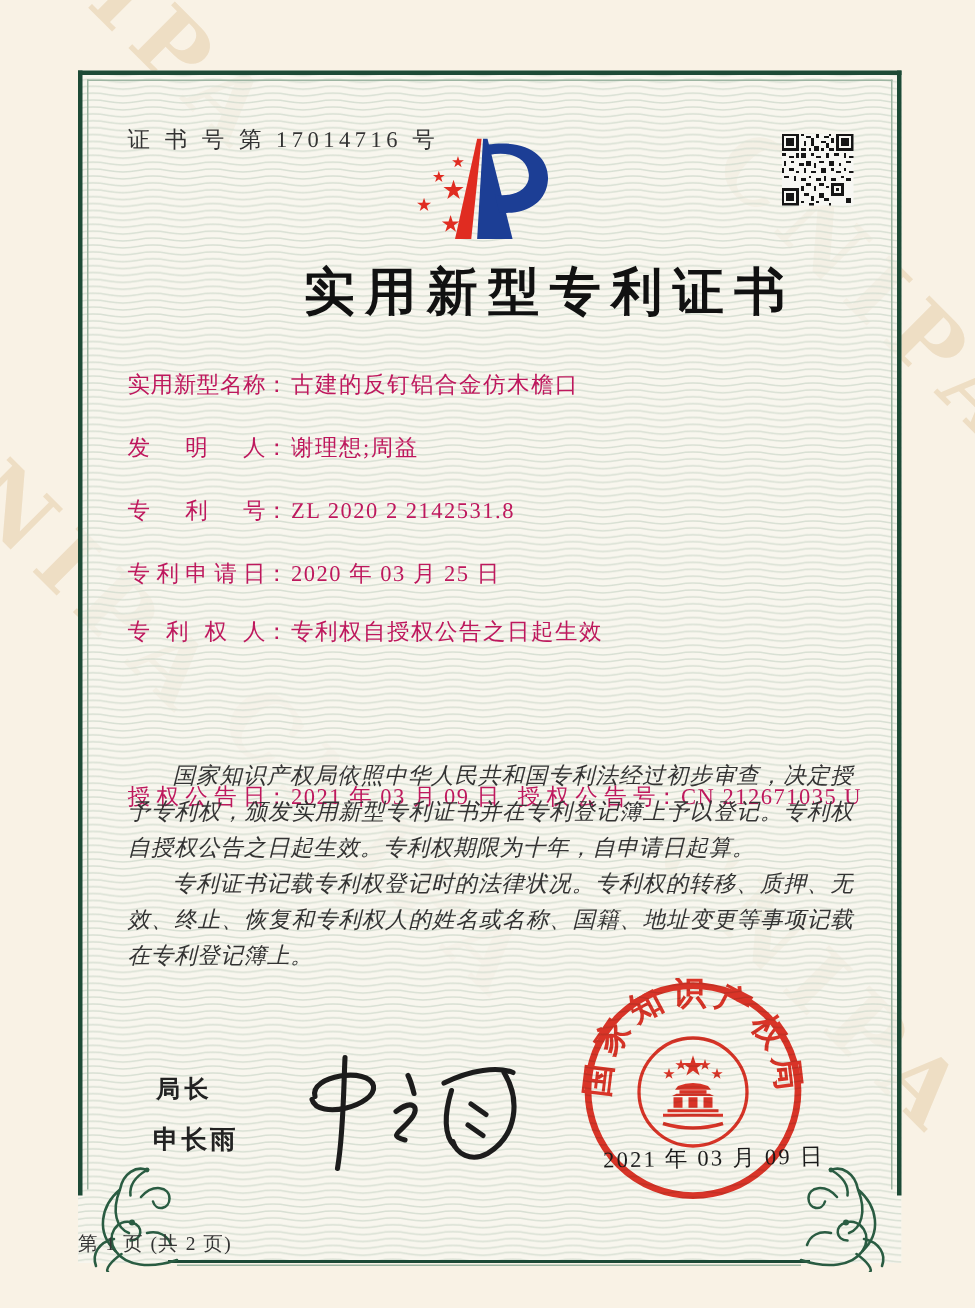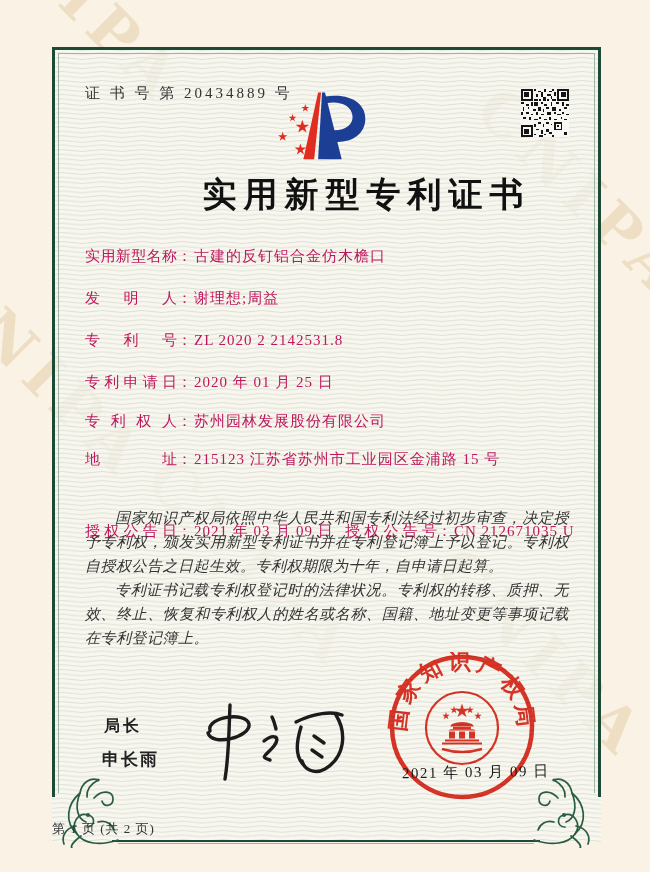--- a/index.html
+++ b/index.html
@@ -98,21 +98,21 @@
       <path d="M44,29 C46,18 55,13 62,16 C55,20 50,25 51,33"></path>
       <path d="M58,34 C66,25 77,27 77,35 C77,42 68,44 66,37"></path>
       <path d="M40,62 C30,64 25,72 28,80"></path>
       <path d="M45,72 C38,77 34,82 36,84"></path>
       <path d="M62,58 C70,56 76,60 78,66"></path>
     </g>
     <circle cx="52" cy="51" r="2" fill="#2a5c42"></circle>
     <circle cx="62" cy="16" r="1.6" fill="#2a5c42"></circle>
   </svg>
 
-  <div class="layer" id="cert-no">证 书 号 第 20434889 号</div>
+  <div class="layer" id="cert-no">证 书 号 第 17014716 号</div>
 
   <svg class="layer" id="logo" width="118" height="95" viewBox="0 0 120 95" xmlns="http://www.w3.org/2000/svg">
     <defs>
       <path id="star" d="M0,-10 L5.88,8.09 L-9.51,-3.09 L9.51,-3.09 L-5.88,8.09 Z"></path>
     </defs>
     <polygon points="54,20 57,20 50,88 39,88" fill="#e02c21"></polygon>
     <polygon points="58,20 61,20 78,88 54,88" fill="#1c3e95"></polygon>
     <path d="M61,24 C88,20 103,32 102,48 C101,64 86,72 69,70 L66,58 C79,60 90,54 89,44 C88,33 76,28 62,31 Z" fill="#1c3e95"></path>
     <use href="#star" fill="#e02c21" transform="translate(41,36) scale(0.42)"></use>
     <use href="#star" fill="#e02c21" transform="translate(28,46) scale(0.42)"></use>
@@ -217,27 +217,24 @@
   <div class="row" style="top:247px">
     <span class="flabel">实用新型名称</span><span class="fcolon">：</span><span class="fvalue">古建的反钉铝合金仿木檐口</span>
   </div>
   <div class="row" style="top:289px">
     <span class="flabel">发明人</span><span class="fcolon">：</span><span class="fvalue">谢理想;周益</span>
   </div>
   <div class="row" style="top:331px">
     <span class="flabel">专利号</span><span class="fcolon">：</span><span class="fvalue">ZL 2020 2 2142531.8</span>
   </div>
   <div class="row" style="top:373px">
-    <span class="flabel">专利申请日</span><span class="fcolon">：</span><span class="fvalue">2020 年 01 月 25 日</span>
+    <span class="flabel">专利申请日</span><span class="fcolon">：</span><span class="fvalue">2020 年 03 月 25 日</span>
   </div>
   <div class="row" style="top:412px">
-    <span class="flabel">专利权人</span><span class="fcolon">：</span><span class="fvalue">苏州园林发展股份有限公司</span>
-  </div>
-  <div class="row" style="top:450px">
-    <span class="flabel">地址</span><span class="fcolon">：</span><span class="fvalue">215123 江苏省苏州市工业园区金浦路 15 号</span>
+    <span class="flabel">专利权人</span><span class="fcolon">：</span><span class="fvalue">专利权自授权公告之日起生效</span>
   </div>
   <div class="row" style="top:482px;width:484px;margin-top:40px;">
     <span class="flabel">授权公告日</span><span class="fcolon">：</span><span class="fvalue">2021 年 03 月 09 日</span>
     <span class="pair2">
       <span class="flabel">授权公告号</span><span class="fcolon">：</span><span class="fvalue">CN 212671035 U</span>
     </span>
   </div>
 
   <div class="layer" id="paras">
     <p>国家知识产权局依照中华人民共和国专利法经过初步审查，决定授予专利权，颁发实用新型专利证书并在专利登记簿上予以登记。专利权自授权公告之日起生效。专利权期限为十年，自申请日起算。</p>

